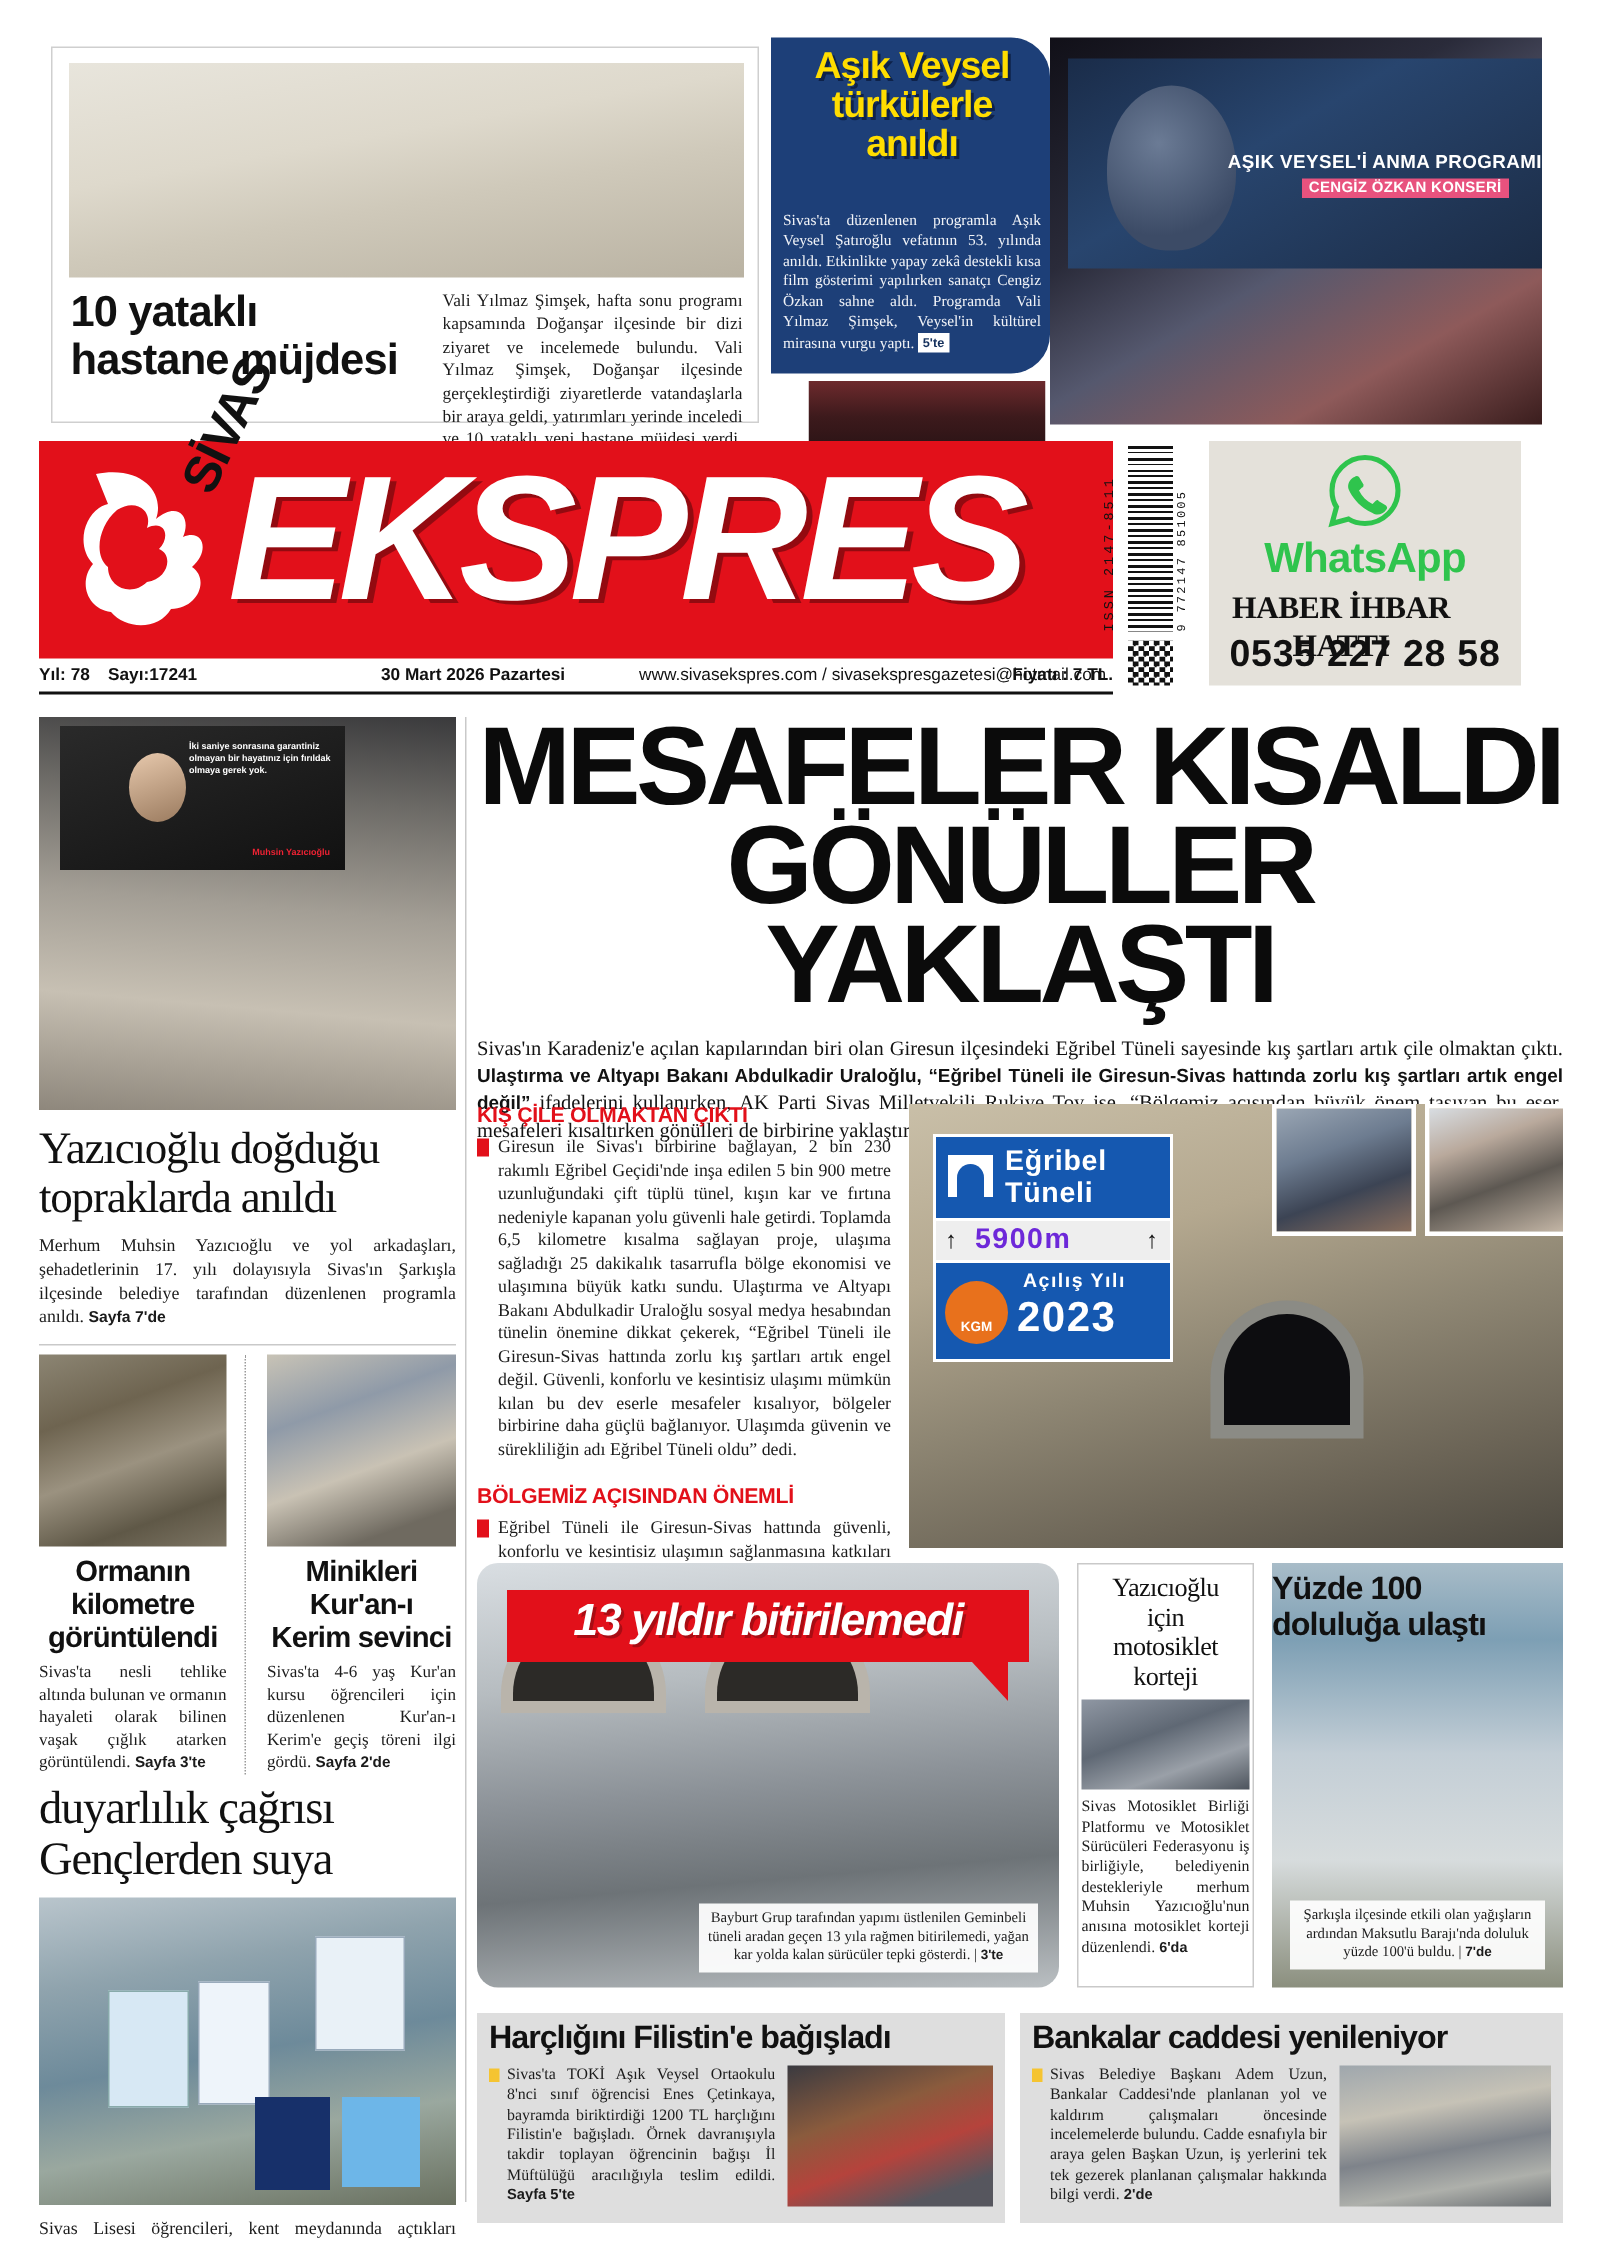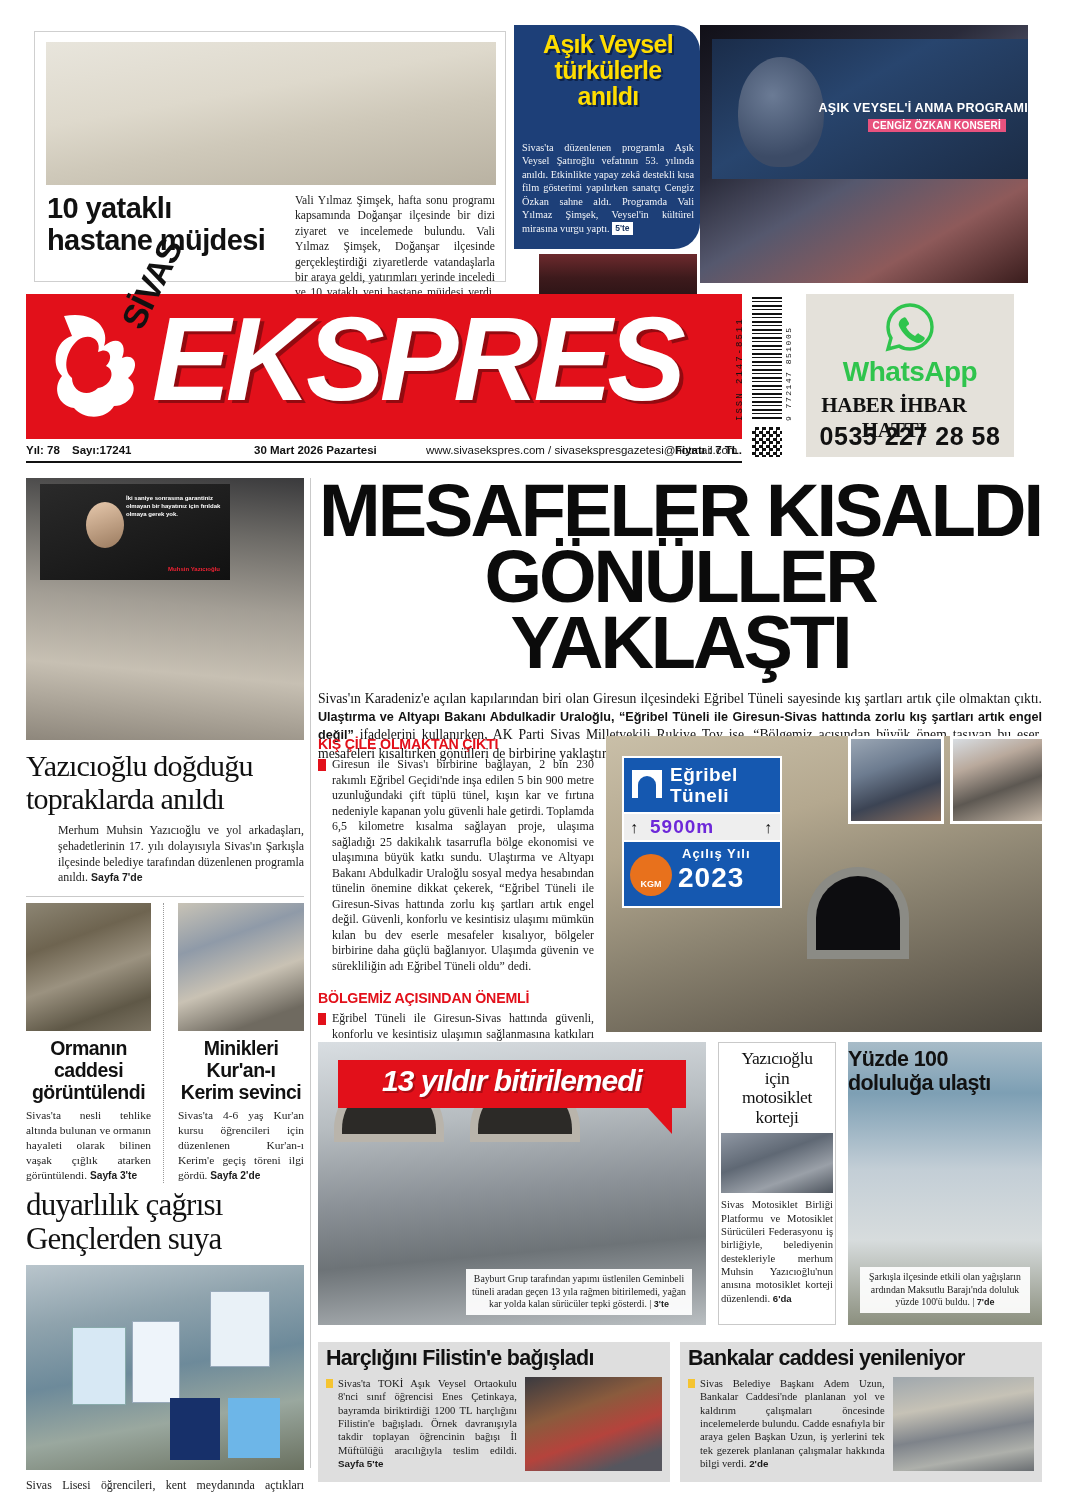--- a/index.html
+++ b/index.html
@@ -104,21 +104,21 @@
   .lc-poster { position:absolute; left:14px; top:6px; width:190px; height:96px;
                background:linear-gradient(160deg,#2a2a2a,#111); }
   .lc-poster .pt { position:absolute; left:86px; top:10px; width:96px; font-size:6px; font-weight:800;
                    color:#fff; line-height:1.35; }
   .lc-poster .pf { position:absolute; left:46px; top:18px; width:38px; height:46px; border-radius:50%;
                    background:linear-gradient(160deg,#e7c9ad,#9a7a5e); }
   .lc-poster .sig{ position:absolute; right:10px; bottom:8px; font-size:6px; color:#e23; font-weight:800; }
   .lc-hl { margin-top:9px; font-family:"Liberation Serif", serif; font-size:30px; line-height:1.1;
            color:#111; letter-spacing:-0.8px; }
   .lc-bd { margin-top:8px; font-family:"Liberation Serif", serif; font-size:11.9px; line-height:1.33;
-           color:#1b1b1b; text-align:justify;margin-left:32px; }
+           color:#1b1b1b; text-align:justify; }
   .lc-bd b { font-family:"Liberation Sans",sans-serif; font-size:10.5px; font-weight:700; }
 
   .lc-rule { margin-top:10px; border-top:1px solid #c9c9c9; }
 
   .two { position:absolute; left:0; top:425px; width:278px; display:flex; gap:14px; }
   .two .col { width:132px; }
   .two .col.first { border-right:1px dotted #9a9a9a; padding-right:12px; width:144px; }
   .two .im { width:100%; height:128px; }
   .two .hl { margin-top:7px; text-align:center; font-weight:800; font-size:19.5px;
              line-height:1.12; color:#111; letter-spacing:-0.5px; }
@@ -174,21 +174,21 @@
   .sign .s3 .kgm{ position:absolute; left:6px; top:12px; width:42px; height:42px; border-radius:50%;
                   background:#e8711c; color:#fff; font-size:9px; font-weight:800; text-align:center; line-height:60px; }
   .tun-mouth { position:absolute; left:210px; top:140px; width:84px; height:74px;
                border-radius:42px 42px 0 0; background:#0d0d10; box-shadow:0 0 0 9px #8b8b85; }
   .portr { position:absolute; top:0; width:96px; height:88px; border:3px solid #fff; }
   .portr.a { left:242px; } .portr.b { left:344px; }
 
   
   .lower { position:absolute; left:318px; top:1042px; width:724px; height:290px; }
   .lw-1 { position:absolute; left:0; top:0; width:388px; height:283px; }
-  .lw-1 .im { width:100%; height:100%; }
+  .lw-1 .im { width:100%; height:100%;border-radius:14px; }
   .flag { position:absolute; left:20px; top:18px; width:348px; height:48px; background:#e2101a; }
   .flag .t { position:absolute; left:0; top:4px; width:348px; text-align:center;
              font-weight:800; font-size:30px; color:#fff; letter-spacing:-1px; font-style:italic;
              text-shadow:2px 2px 0 rgba(0,0,0,.25); }
   .flag::after { content:""; position:absolute; right:14px; top:48px; border-left:24px solid transparent;
                  border-right:0 solid transparent; border-top:26px solid #e2101a; }
   .cul1 { position:absolute; left:24px; top:40px; width:94px; height:52px; border-radius:47px 47px 0 0;
           background:#2c2a27; box-shadow:0 0 0 8px #b9b4ab; }
   .cul2 { position:absolute; left:160px; top:40px; width:94px; height:52px; border-radius:47px 47px 0 0;
           background:#2c2a27; box-shadow:0 0 0 8px #b9b4ab; }
@@ -327,21 +327,21 @@
       <span>Merhum Muhsin Yazıcıoğlu ve yol arkadaşları, şehadetlerinin 17. yılı dolayısıyla Sivas'ın Şarkışla ilçesinde belediye tarafından düzenlenen programla anıldı.</span>
       <b>Sayfa 7'de</b>
     </div>
     <div class="lc-rule"></div>
 
     <div class="two">
       <div class="col first">
         <div class="im photo ph-lynx"></div>
         <div class="hl">
           <div>Ormanın</div>
-          <div>caddesi</div>
+          <div>kilometre</div>
           <div>görüntülendi</div>
         </div>
         <div class="bd">
           <span>Sivas'ta nesli tehlike altında bulunan ve ormanın hayaleti olarak bilinen vaşak çığlık atarken görüntülendi.</span>
           <b>Sayfa 3'te</b>
         </div>
       </div>
       <div class="col">
         <div class="im photo ph-kids"></div>
         <div class="hl">

